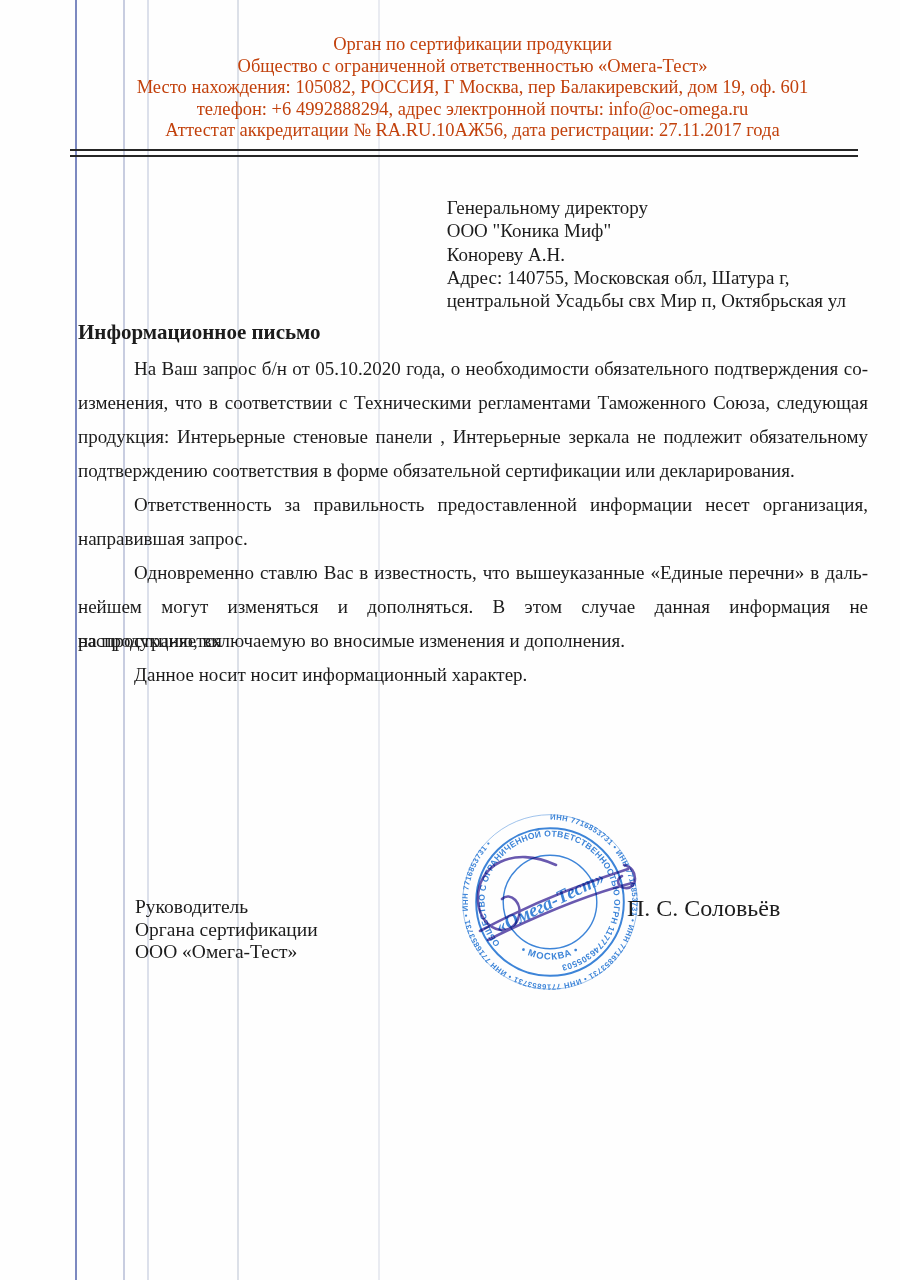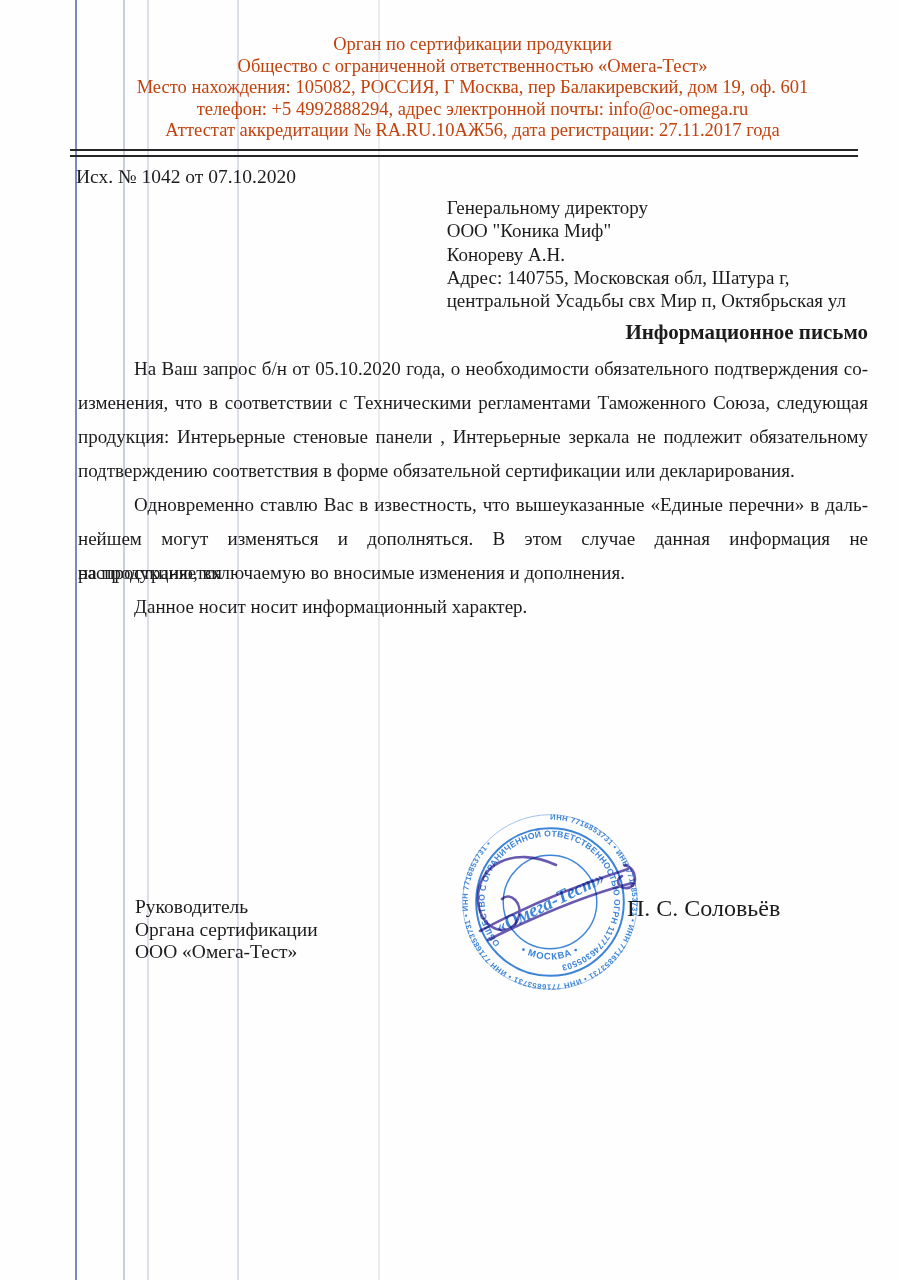--- a/index.html
+++ b/index.html
@@ -18,21 +18,21 @@
   .letterhead { position: absolute; left: 85px; top: 34px; width: 775px; text-align: center;
                 font-size: 18.5px; line-height: 21.6px; color: #c2410c; }
   .rule-double { position: absolute; left: 70px; top: 149px; width: 788px; height: 8px;
                  border-top: 2.5px solid #262626; border-bottom: 2.5px solid #262626; }
 
   .outgoing { position: absolute; left: 76px; top: 166px; font-size: 19.5px; }
 
   .addressee { position: absolute; right: 54px; top: 196px; text-align: left;
                font-size: 19px; line-height: 23.3px; }
 
-  .letter-title { position: absolute; left: 78px; top: 320px; width: 790px; text-align: right;
+  .letter-title { position: absolute; left: 78px; top: 320px; width: 790px; text-align: left;
                   font-size: 21px; font-weight: bold; }
 
   .letter-body { position: absolute; left: 78px; top: 352px; width: 790px; font-size: 19px; }
   .body-line { height: 34px; line-height: 34px; text-align: justify; text-align-last: justify; }
   .body-line.first { text-indent: 56px; }
   .body-line.last { text-align-last: left; }
 
   .signoff { position: absolute; left: 135px; top: 860px; font-size: 19.5px; line-height: 22.5px; margin-top: 36px; }
   .signer-name { position: absolute; left: 627px; top: 895px; font-size: 24px; }
 
@@ -54,44 +54,47 @@
   <div class="scanline l1"></div>
   <div class="scanline l2"></div>
   <div class="scanline l3"></div>
   <div class="scanline l4"></div>
   <div class="scanline l5"></div>
 
   <header class="letterhead">
     <div>Орган по сертификации продукции</div>
     <div>Общество с ограниченной ответственностью «Омега-Тест»</div>
     <div>Место нахождения: 105082, РОССИЯ, Г Москва, пер Балакиревский, дом 19, оф. 601</div>
-    <div>телефон: +5 4992888294, адрес электронной почты: info@oc-omega.ru</div>
+    <div>телефон: +6 4992888294, адрес электронной почты: info@oc-omega.ru</div>
     <div>Аттестат аккредитации № RA.RU.10АЖ56, дата регистрации: 27.11.2017 года</div>
   </header>
 
   <div class="rule-double"></div>
 
-  <div class="outgoing">Исх. № 1042 от 07.10.2020</div>
 
   <div class="addressee">
     <div>Генеральному директору</div>
     <div>ООО "Коника Миф"</div>
     <div>Конореву А.Н.</div>
     <div>Адрес: 140755, Московская обл, Шатура г,</div>
     <div>центральной Усадьбы свх Мир п, Октябрьская ул</div>
   </div>
 
   <h1 class="letter-title">Информационное письмо</h1>
 
   <main class="letter-body">
     <div>
       <div class="body-line first">На Ваш запрос б/н от 05.10.2020 года, о необходимости обязательного подтверждения со-</div>
       <div class="body-line">изменения, что в соответствии с Техническими регламентами Таможенного Союза, следующая</div>
       <div class="body-line">продукция: Интерьерные стеновые панели , Интерьерные зеркала не подлежит обязательному</div>
       <div class="body-line last">подтверждению соответствия в форме обязательной сертификации или декларирования.</div>
+    </div>
+    <div>
+      <div class="body-line first">Ответственность за правильность предоставленной информации несет организация,</div>
+      <div class="body-line last">направившая запрос.</div>
     </div>
     <div>
       <div class="body-line first">Одновременно ставлю Вас в известность, что вышеуказанные «Единые перечни» в даль-</div>
       <div class="body-line">нейшем могут изменяться и дополняться. В этом случае данная информация не распространяется</div>
       <div class="body-line last">на продукцию, включаемую во вносимые изменения и дополнения.</div>
     </div>
     <div>
       <div class="body-line first last">Данное носит носит информационный характер.</div>
     </div>
   </main>

